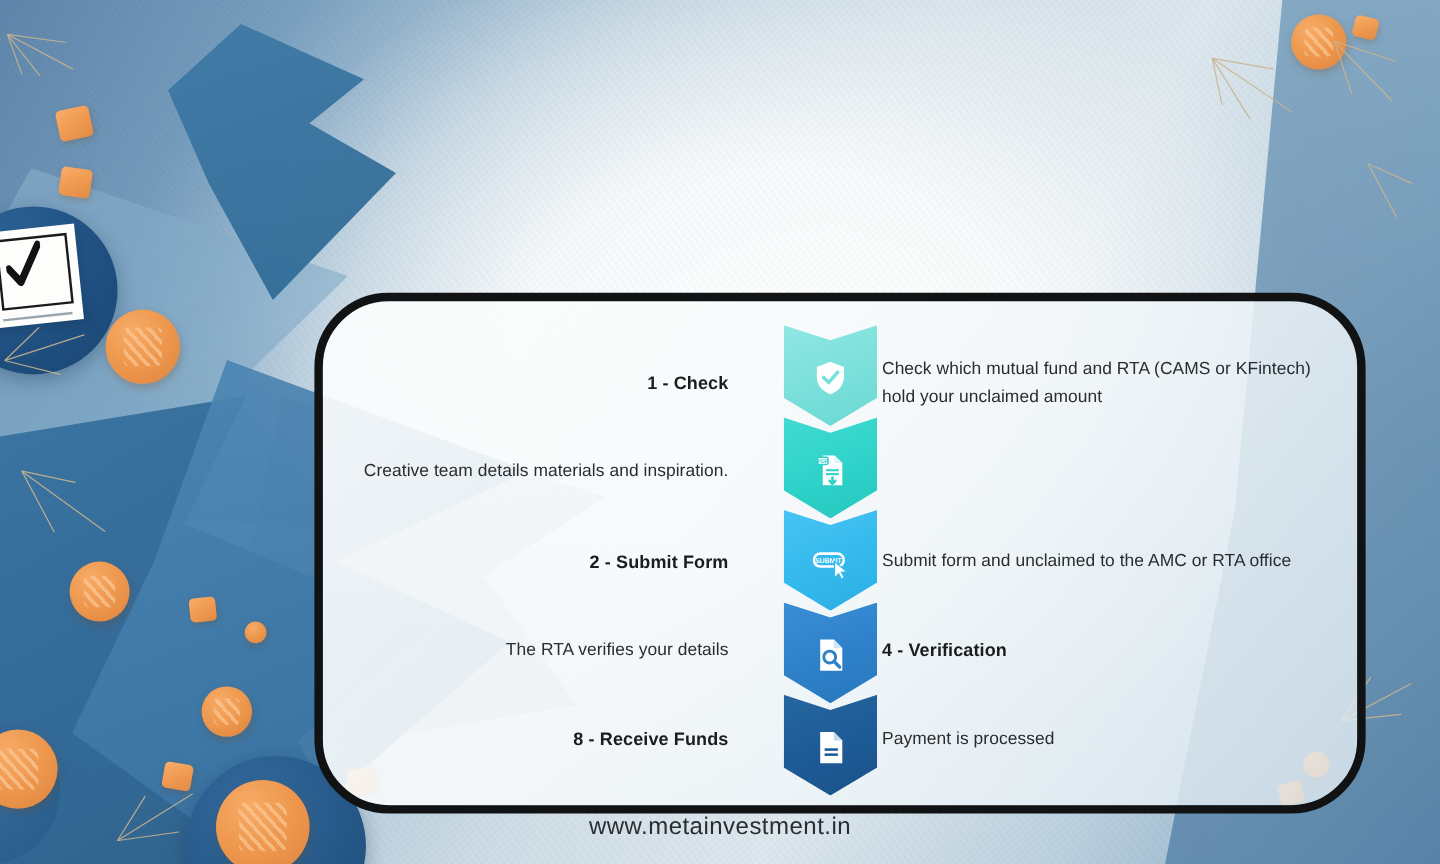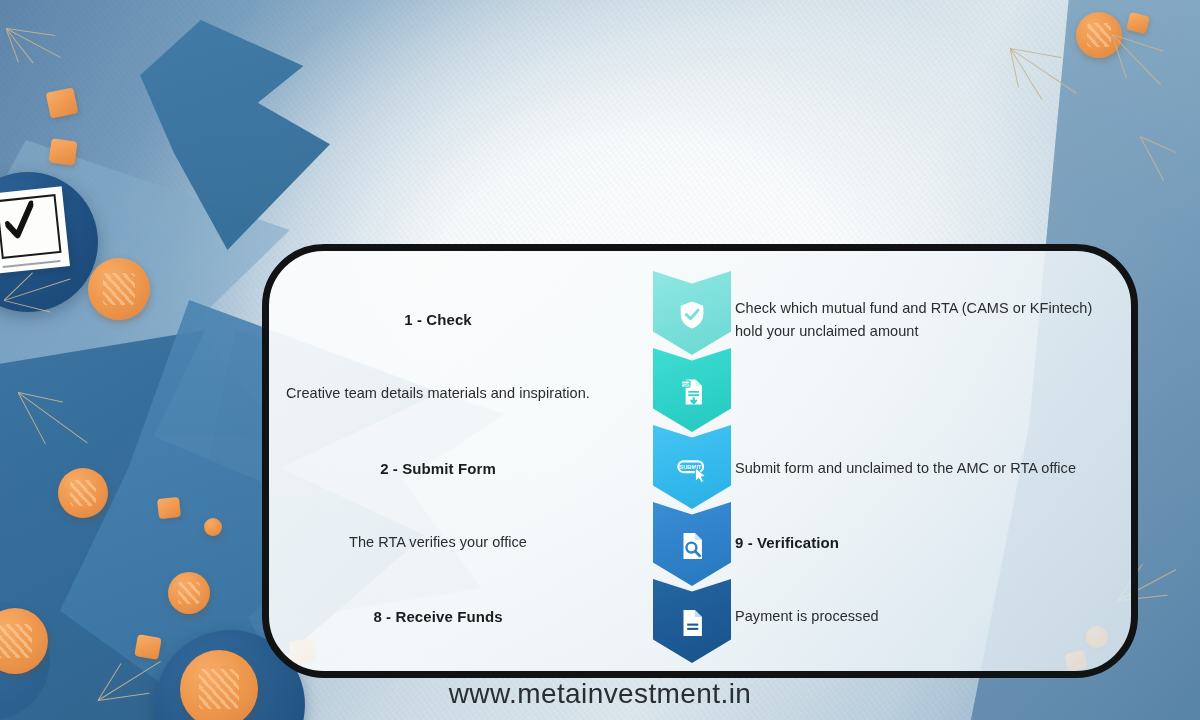--- a/index.html
+++ b/index.html
@@ -107,40 +107,40 @@
   
   .card{
     position:absolute;left:262px;top:244px;width:876px;height:434px;
     border:7px solid #111214;border-radius:62px;
     background:linear-gradient(128deg,rgba(252,253,253,.93) 0%,rgba(247,250,251,.90) 38%,rgba(236,243,247,.86) 68%,rgba(223,234,241,.82) 100%);
     box-sizing:border-box;
   }
   .rows{position:absolute;left:0;top:0;width:100%;height:100%;}
 
   .row{position:absolute;left:0;width:100%;height:74px;display:flex;align-items:center;}
-  .col-l{width:360px;padding-right:22px;text-align:center;box-sizing:border-box;}
+  .col-l{width:360px;padding-right:22px;text-align:right;box-sizing:border-box;}
   .col-mid{width:88px;}
   .col-r{flex:1;padding-left:18px;padding-right:26px;box-sizing:border-box;}
 
   .stepname{font-size:15px;font-weight:700;color:#1b1c1e;letter-spacing:.1px;}
   .stepdesc{font-size:14.5px;font-weight:400;color:#2a2c2f;line-height:1.62;letter-spacing:.05px;}
 
   
   .chev-col{position:absolute;left:384px;top:20px;width:78px;height:394px;}
   .chev{
     position:absolute;left:0;width:78px;height:84px;
     clip-path:polygon(0% 0%, 50% 15%, 100% 0%, 100% 72%, 50% 100%, 0% 72%);
     display:flex;align-items:center;justify-content:center;
   }
   .chev svg{width:34px;height:34px;display:block;margin-top:4px;}
 
   
   .footer{
     position:absolute;left:0;top:678px;width:1200px;text-align:center;
-    font-size:28px;color:#2a2d31;letter-spacing:.4px;
+    font-size:20px;color:#2a2d31;letter-spacing:.4px;
   }
 </style>
 </head>
 <body>
 
 <div id="stage">
 
   <div class="bg-base"></div>
   <div class="bg-noise"></div>
 
@@ -261,25 +261,25 @@
           <span class="stepname">2 - Submit Form</span>
         </div>
         <div class="col-mid"></div>
         <div class="col-r">
           <span class="stepdesc">Submit form and unclaimed to the AMC or RTA office</span>
         </div>
       </div>
 
       <div class="row" style="top:255px;">
         <div class="col-l">
-          <span class="stepdesc">The RTA verifies your office</span>
+          <span class="stepdesc">The RTA verifies your details</span>
         </div>
         <div class="col-mid"></div>
         <div class="col-r">
-          <span class="stepname">9 - Verification</span>
+          <span class="stepname">4 - Verification</span>
         </div>
       </div>
 
       <div class="row" style="top:329px;">
         <div class="col-l">
           <span class="stepname">8 - Receive Funds</span>
         </div>
         <div class="col-mid"></div>
         <div class="col-r">
           <span class="stepdesc">Payment is processed</span>

